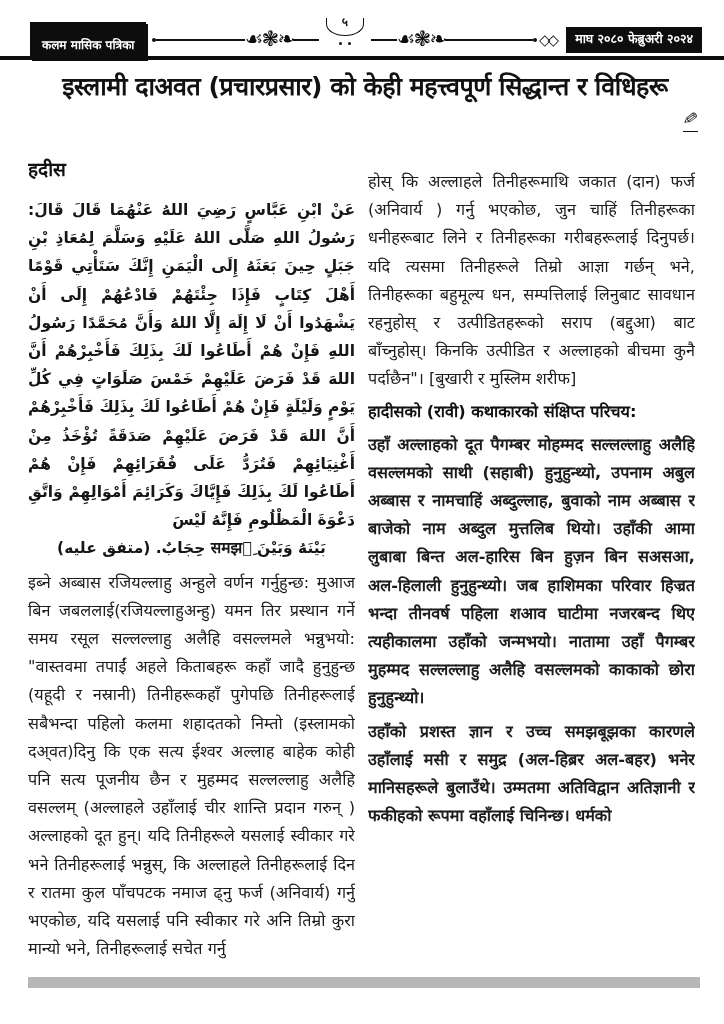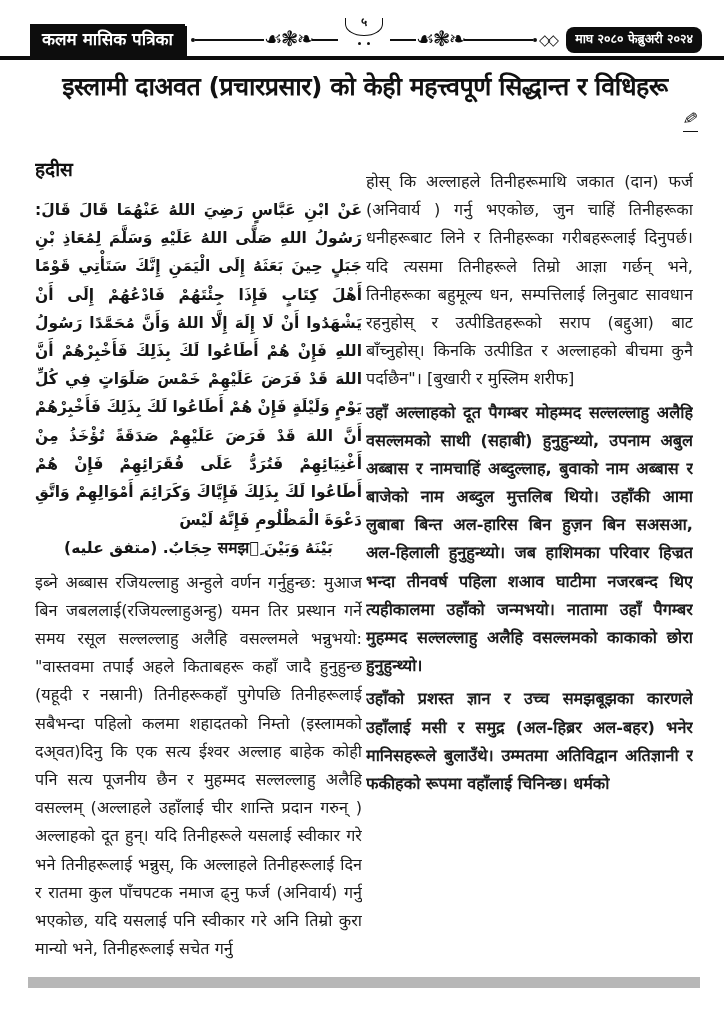--- a/index.html
+++ b/index.html
@@ -20,26 +20,26 @@
     height: 36px;
     display: flex; align-items: center;
     padding: 0 22px 0 30px;
   }
   .badge {
     background: #0d0d0d; color: #ffffff;
     font-weight: bold; white-space: nowrap;
     line-height: 1;
   }
   .badge.left {
-    font-size: 17px; padding: 7px 12px 8px;
+    font-size: 12px; padding: 17px 12px 8px;
     box-shadow: 2px 2px 0 #0d0d0d;
   }
   .badge.right {
     font-size: 12.5px; padding: 6px 9px 7px;
-    border-radius: 8px;
+    border-radius: 0;
   }
   .orn-strip {
     flex: 1; display: flex; align-items: center;
     margin: 0 6px; height: 100%;
     position: relative;
   }
   .hline { height: 2px; background: #111; }
   .grow { flex: 1; }
   .stub { width: 26px; }
   .enddot { width: 4px; height: 4px; background: #111; border-radius: 50%; flex: none; }
@@ -85,23 +85,22 @@
   }
   .pen-icon {
     display: inline-block; transform: scaleX(-1) rotate(-8deg);
     font-size: 18px; font-weight: normal;
   }
 
   
   .columns {
     position: absolute; top: 152px; left: 28px;
     width: 672px; height: 818px;
-    display: flex; gap: 4px;
+    display: flex; gap: 13px;
     overflow: hidden;
-    justify-content: center;
   }
   .col { width: 327px; overflow: hidden; }
   .col.right-col { padding-top: 16px; }
 
   .hadith-heading { font-size: 19px; font-weight: bold; color: #111; margin: 4px 0 14px; }
 
   .arabic {
     direction: rtl;
     font-size: 15.5px; font-weight: bold; color: #161616;
     line-height: 1.82;
@@ -174,20 +173,21 @@
 
     <section class="col left-col">
       <h2 class="hadith-heading">हदीस</h2>
       <p class="arabic">عَنْ ابْنِ عَبَّاسٍ رَضِيَ اللهُ عَنْهُمَا قَالَ قَالَ: رَسُولُ اللهِ صَلَّى اللهُ عَلَيْهِ وَسَلَّمَ لِمُعَاذِ بْنِ جَبَلٍ حِينَ بَعَثَهُ إِلَى الْيَمَنِ إِنَّكَ سَتَأْتِي قَوْمًا أَهْلَ كِتَابٍ فَإِذَا جِئْتَهُمْ فَادْعُهُمْ إِلَى أَنْ يَشْهَدُوا أَنْ لَا إِلَهَ إِلَّا اللهُ وَأَنَّ مُحَمَّدًا رَسُولُ اللهِ فَإِنْ هُمْ أَطَاعُوا لَكَ بِذَلِكَ فَأَخْبِرْهُمْ أَنَّ اللهَ قَدْ فَرَضَ عَلَيْهِمْ خَمْسَ صَلَوَاتٍ فِي كُلِّ يَوْمٍ وَلَيْلَةٍ فَإِنْ هُمْ أَطَاعُوا لَكَ بِذَلِكَ فَأَخْبِرْهُمْ أَنَّ اللهَ قَدْ فَرَضَ عَلَيْهِمْ صَدَقَةً تُؤْخَذُ مِنْ أَغْنِيَائِهِمْ فَتُرَدُّ عَلَى فُقَرَائِهِمْ فَإِنْ هُمْ أَطَاعُوا لَكَ بِذَلِكَ فَإِيَّاكَ وَكَرَائِمَ أَمْوَالِهِمْ وَاتَّقِ دَعْوَةَ الْمَظْلُومِ فَإِنَّهُ لَيْسَ</p>
       <p class="arabic-closing">بَيْنَهُ وَبَيْنَ समझबِ حِجَابٌ. (متفق عليه)</p>
       <p class="body-par">इब्ने अब्बास रजियल्लाहु अन्हुले वर्णन गर्नुहुन्छ: मुआज बिन जबललाई(रजियल्लाहुअन्हु) यमन तिर प्रस्थान गर्ने समय रसूल सल्लल्लाहु अलैहि वसल्लमले भन्नुभयो: "वास्तवमा तपाईं अहले किताबहरू कहाँ जादै हुनुहुन्छ (यहूदी र नस्रानी) तिनीहरूकहाँ पुगेपछि तिनीहरूलाई सबैभन्दा पहिलो कलमा शहादतको निम्तो (इस्लामको दअ्वत)दिनु कि एक सत्य ईश्वर अल्लाह बाहेक कोही पनि सत्य पूजनीय छैन र मुहम्मद सल्लल्लाहु अलैहि वसल्लम् (अल्लाहले उहाँलाई चीर शान्ति प्रदान गरुन् ) अल्लाहको दूत हुन्। यदि तिनीहरूले यसलाई स्वीकार गरे भने तिनीहरूलाई भन्नुस्, कि अल्लाहले तिनीहरूलाई दिन र रातमा कुल पाँचपटक नमाज ढ्नु फर्ज (अनिवार्य) गर्नु भएकोछ, यदि यसलाई पनि स्वीकार गरे अनि तिम्रो कुरा मान्यो भने, तिनीहरूलाई सचेत गर्नु</p>
     </section>
 
     <section class="col right-col">
       <p class="body-par">होस् कि अल्लाहले तिनीहरूमाथि जकात (दान) फर्ज (अनिवार्य ) गर्नु भएकोछ, जुन चाहिं तिनीहरूका धनीहरूबाट लिने र तिनीहरूका गरीबहरूलाई दिनुपर्छ। यदि त्यसमा तिनीहरूले तिम्रो आज्ञा गर्छन् भने, तिनीहरूका बहुमूल्य धन, सम्पत्तिलाई लिनुबाट सावधान रहनुहोस् र उत्पीडितहरूको सराप (बद्दुआ) बाट बाँच्नुहोस्। किनकि उत्पीडित र अल्लाहको बीचमा कुनै पर्दाछैन"। [बुखारी र मुस्लिम शरीफ]</p>
+      <h3 class="section-heading">हादीसको (रावी) कथाकारको संक्षिप्त परिचय:</h3>
       <p class="body-par mt">उहाँ अल्लाहको दूत पैगम्बर मोहम्मद सल्लल्लाहु अलैहि वसल्लमको साथी (सहाबी) हुनुहुन्थ्यो, उपनाम अबुल अब्बास र नामचाहिं अब्दुल्लाह, बुवाको नाम अब्बास र बाजेको नाम अब्दुल मुत्तलिब थियो। उहाँकी आमा लुबाबा बिन्त अल-हारिस बिन हुज़न बिन सअसआ, अल-हिलाली हुनुहुन्थ्यो। जब हाशिमका परिवार हिज्रत भन्दा तीनवर्ष पहिला शआव घाटीमा नजरबन्द थिए त्यहीकालमा उहाँको जन्मभयो। नातामा उहाँ पैगम्बर मुहम्मद सल्लल्लाहु अलैहि वसल्लमको काकाको छोरा हुनुहुन्थ्यो।</p>
       <p class="body-par mt">उहाँको प्रशस्त ज्ञान र उच्च समझबूझका कारणले उहाँलाई मसी र समुद्र (अल-हिब्रर अल-बहर) भनेर मानिसहरूले बुलाउँथे। उम्मतमा अतिविद्वान अतिज्ञानी र फकीहको रूपमा वहाँलाई चिनिन्छ। धर्मको</p>
     </section>
 
   </main>
 
   <div class="footer-bar"></div>
 
 </div>
 

